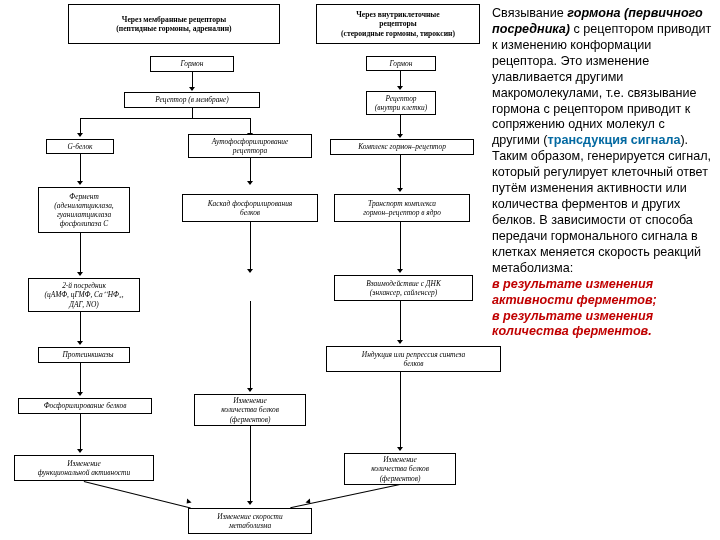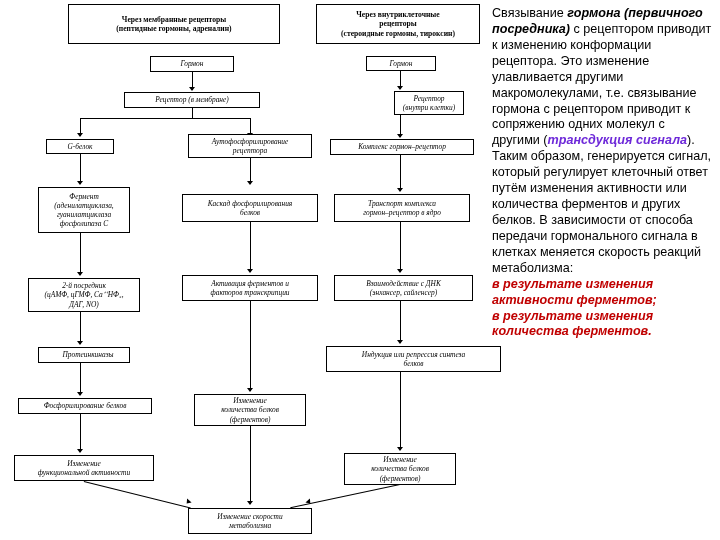--- a/index.html
+++ b/index.html
@@ -38,21 +38,21 @@
 
   
   #panel{
     position:absolute;left:492px;top:6px;width:224px;
     font-family:"Liberation Sans",sans-serif;
     font-size:12.6px;
     line-height:1.265;
     color:#000;
   }
   #panel .i{font-style:italic;font-weight:bold;}
-  #panel .ir{font-style:italic;font-weight:bold;color:#6d28d9;}
+  #panel .ir{font-weight:bold;color:#0369a1;}
   #panel .ul{font-style:italic;font-weight:bold;color:#c00000;}
   #panel p{margin:0;}
 </style>
 </head>
 <body>
 
 <div id="page">
 
   <div id="diagram">
 
@@ -94,22 +94,20 @@
 белков</div>
 
     <div class="vline" style="left:80px;top:233px;height:42px;"></div>
     <div class="arrow" style="left:77px;top:272px;"></div>
     <div class="vline" style="left:250px;top:222px;height:50px;"></div>
     <div class="arrow" style="left:247px;top:269px;"></div>
 
     <div class="node" style="left:28px;top:278px;width:112px;height:34px;white-space:pre-line;">2-й посредник
 (цАМФ, цГМФ, Са⁺⁺НФ₃,
 ДАГ, NO)</div>
-    <div class="node" style="left:182px;top:275px;width:136px;height:26px;white-space:pre-line;">Активация ферментов и
-факторов транскрипции</div>
 
     <div class="vline" style="left:80px;top:312px;height:32px;"></div>
     <div class="arrow" style="left:77px;top:341px;"></div>
 
     <div class="node" style="left:38px;top:347px;width:92px;height:16px;padding-left:10px;">Протеинкиназы</div>
 
     <div class="vline" style="left:80px;top:363px;height:32px;"></div>
     <div class="arrow" style="left:77px;top:392px;"></div>
 
     <div class="node" style="left:18px;top:398px;width:134px;height:16px;">Фосфорилирование белков</div>
@@ -123,21 +121,21 @@
     <div class="vline" style="left:250px;top:301px;height:90px;"></div>
     <div class="arrow" style="left:247px;top:388px;"></div>
     <div class="node" style="left:194px;top:394px;width:112px;height:32px;white-space:pre-line;">Изменение
 количества белков
 (ферментов)</div>
 
     <div class="node" style="left:366px;top:56px;width:70px;height:15px;">Гормон</div>
     <div class="vline" style="left:400px;top:71px;height:18px;"></div>
     <div class="arrow" style="left:397px;top:86px;"></div>
 
-    <div class="node" style="left:366px;top:91px;width:70px;height:24px;white-space:pre-line;margin-left:28px;">Рецептор
+    <div class="node" style="left:366px;top:91px;width:70px;height:24px;white-space:pre-line;">Рецептор
 (внутри клетки)</div>
     <div class="vline" style="left:400px;top:115px;height:22px;"></div>
     <div class="arrow" style="left:397px;top:134px;"></div>
 
     <div class="node" style="left:330px;top:139px;width:144px;height:16px;">Комплекс гормон–рецептор</div>
     <div class="vline" style="left:400px;top:155px;height:36px;"></div>
     <div class="arrow" style="left:397px;top:188px;"></div>
 
     <div class="node" style="left:334px;top:194px;width:136px;height:28px;white-space:pre-line;">Транспорт комплекса
 гормон–рецептор в ядро</div>

